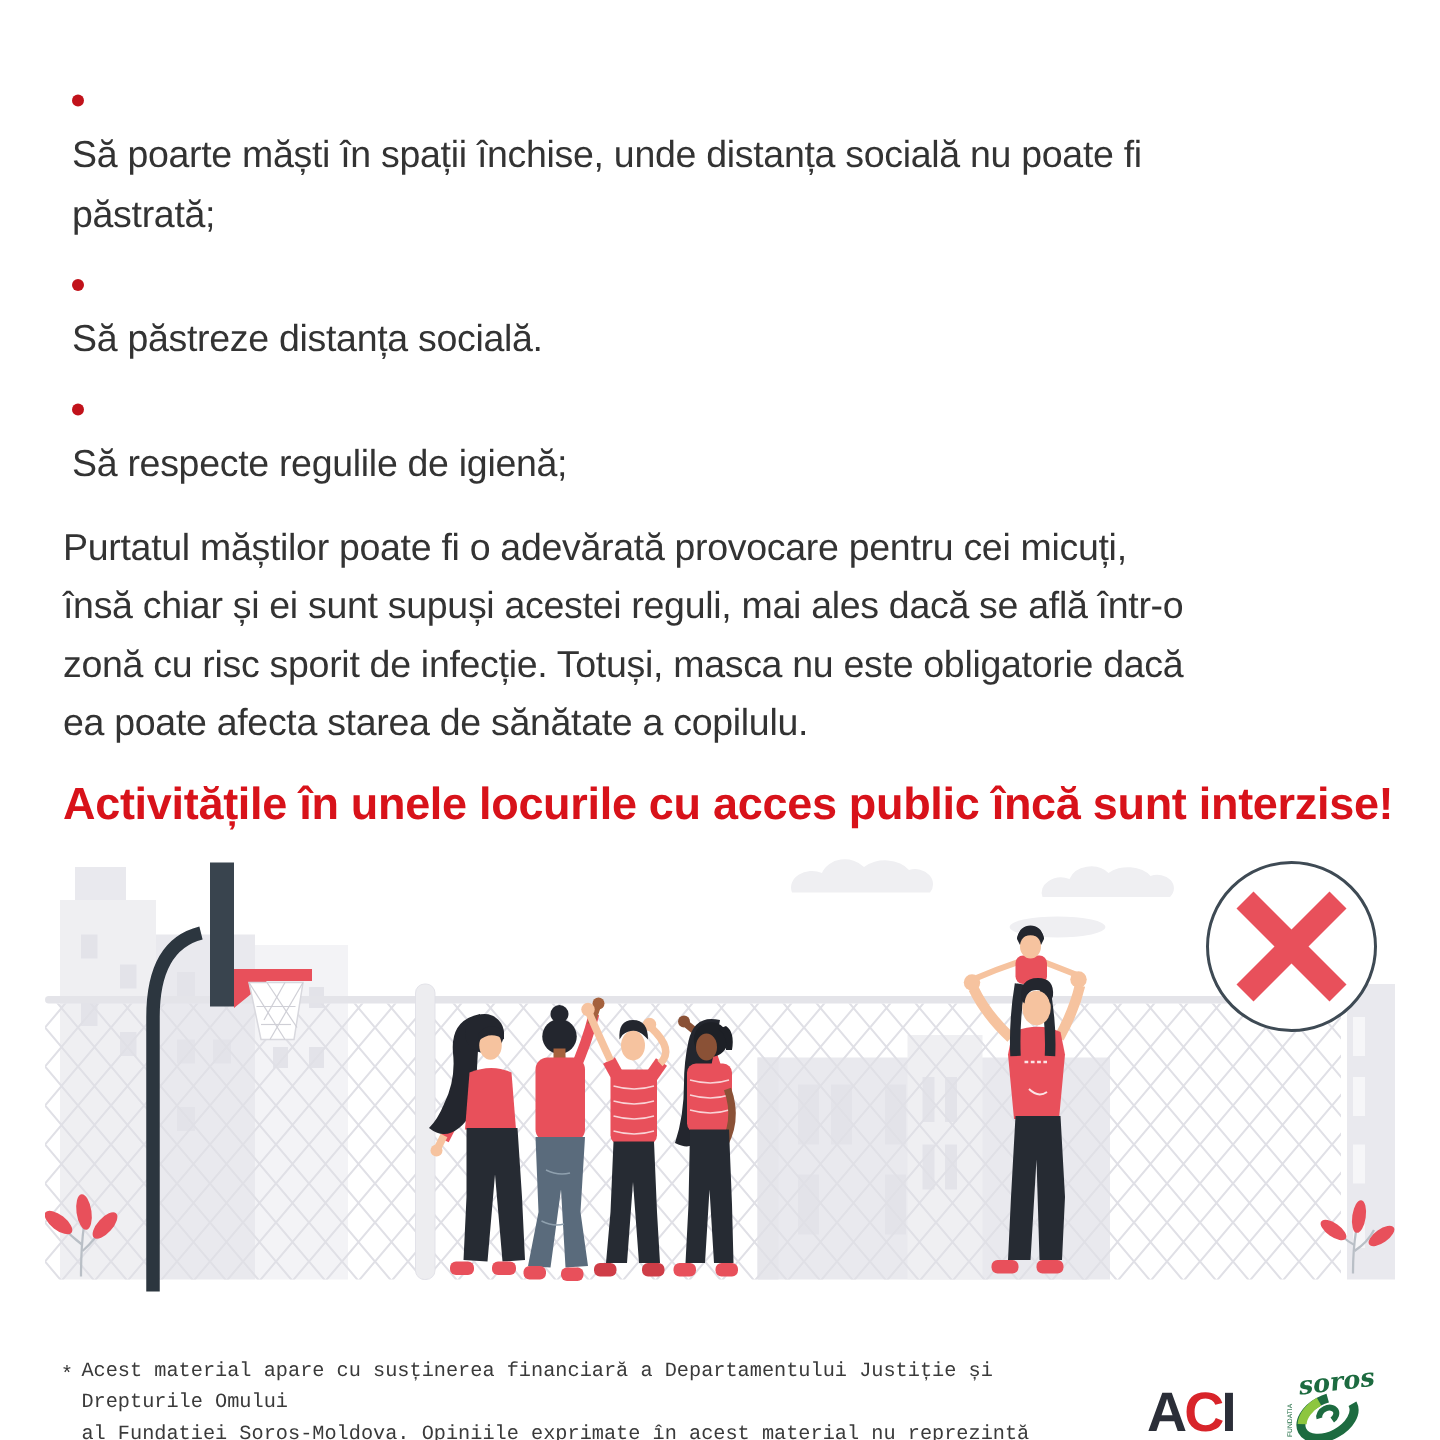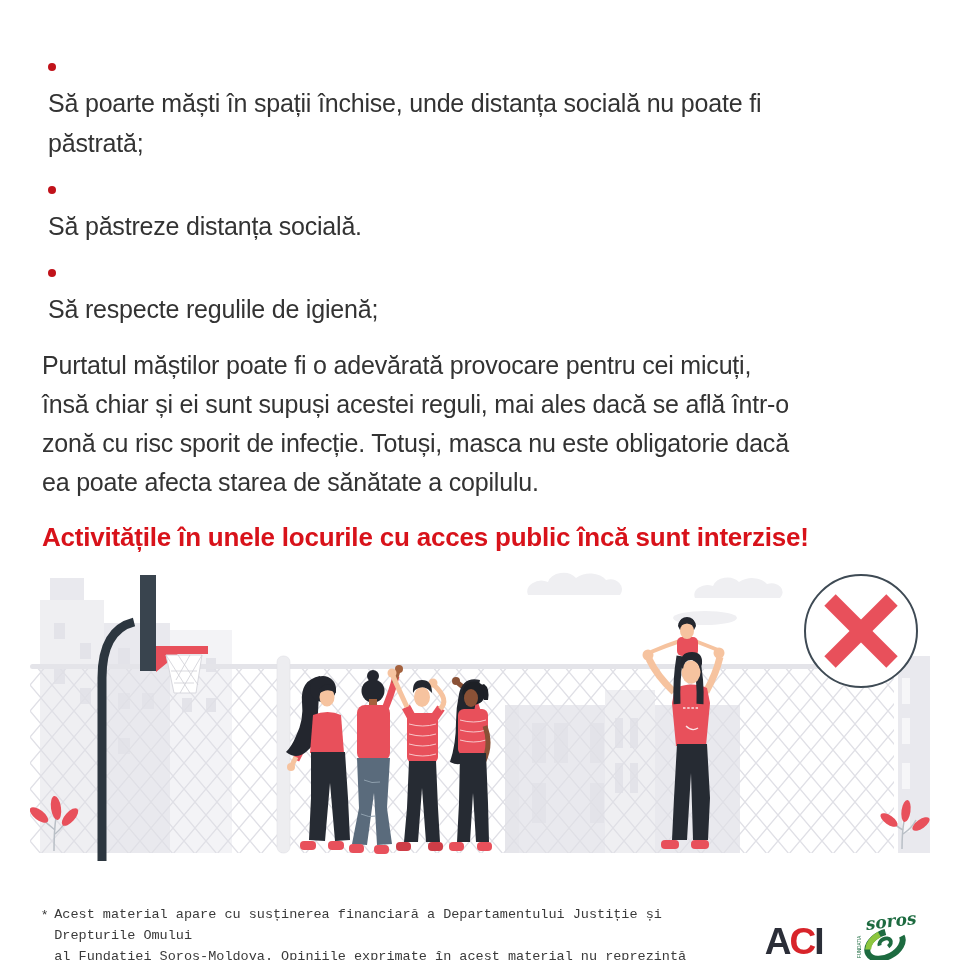--- a/index.html
+++ b/index.html
@@ -8,21 +8,21 @@
     font-family:"Liberation Sans",sans-serif;color:var(--text,#333333);
   }
   .poster{padding:36px 30px 0 30px;}
   .text-col{padding-left:12px;padding-right:0;}
   .intro{font-size:25px;line-height:40px;white-space:pre-line;letter-spacing:-0.2px;}
   .bullets{list-style:none;margin:11px 0 0 0;padding:0 0 0 6px;}
   .bullets li{display:flex;gap:12px;font-size:25px;line-height:40px;margin-bottom:7px;flex-direction:column;}
   .dot{width:8px;height:8px;border-radius:50%;background:var(--bullet-red,#c1121a);margin-top:16px;flex:none;}
   .bullet-text{white-space:pre-line;letter-spacing:-0.2px;}
   .para{margin-top:17px;font-size:25px;line-height:39px;white-space:pre-line;letter-spacing:-0.2px;}
-  .warning{margin-top:16px;font-size:26px;line-height:38px;font-weight:bold;color:var(--brand-red,#d8121a);letter-spacing:-0.2px;}
+  .warning{margin-top:16px;font-size:30px;line-height:38px;font-weight:bold;color:var(--brand-red,#d8121a);letter-spacing:-0.2px;}
   .illustration{margin-top:12px;display:block;}
   .footer{display:flex;align-items:center;margin-top:20px;padding-left:12px;}
   .note-wrap{display:flex;gap:7px;font-size:13.5px;line-height:21px;max-width:672px;color:#3a3a3a;}
   .note{white-space:pre-line;font-family:Liberation Mono, monospace;}
   .logos{display:flex;align-items:center;gap:16px;margin-left:auto;margin-right:6px;}
   .aci{display:flex;flex-direction:column;align-items:center;line-height:1;}
   .aci-word{font-size:37px;font-weight:800;letter-spacing:-2px;color:var(--aci-dark,#2b2e38);margin-top:20px;}
   .aci-c{color:var(--aci-red,#d8242a);}
   .aci-sub{font-size:9px;letter-spacing:4px;color:#4a4f55;margin-top:20px;font-weight:700;}
   

